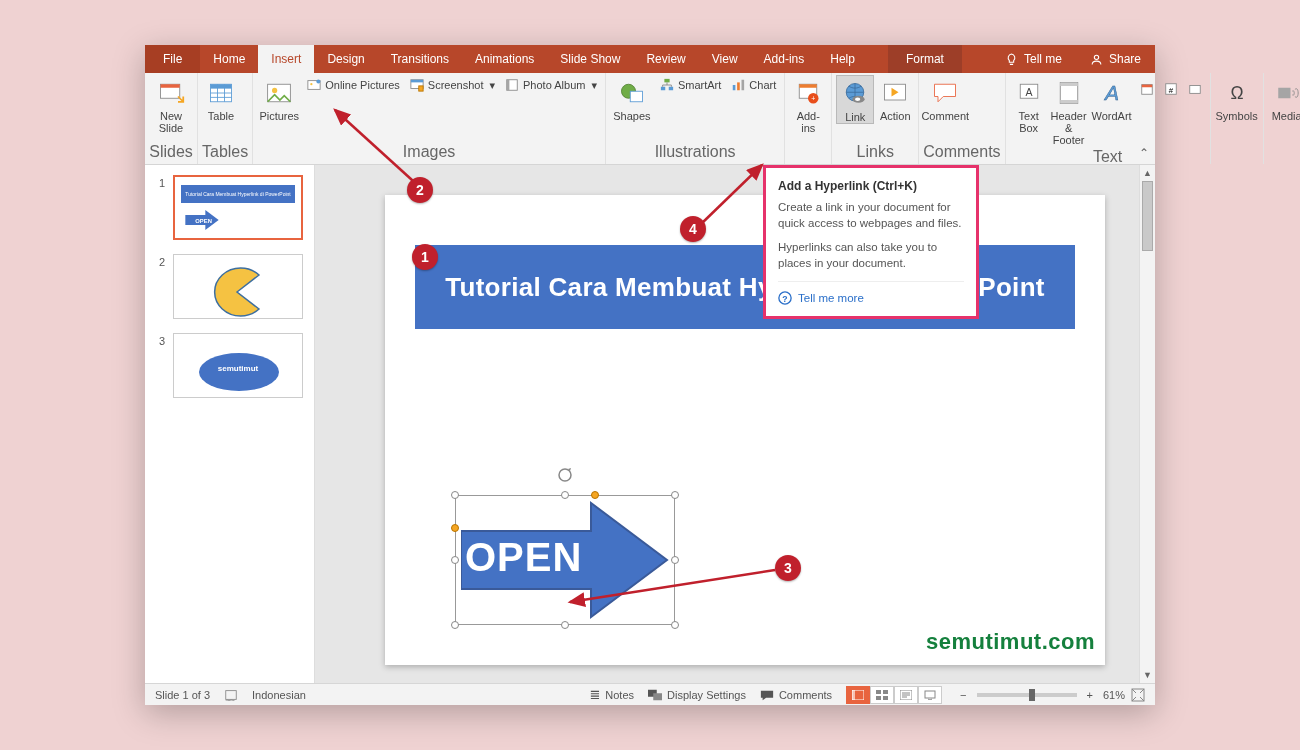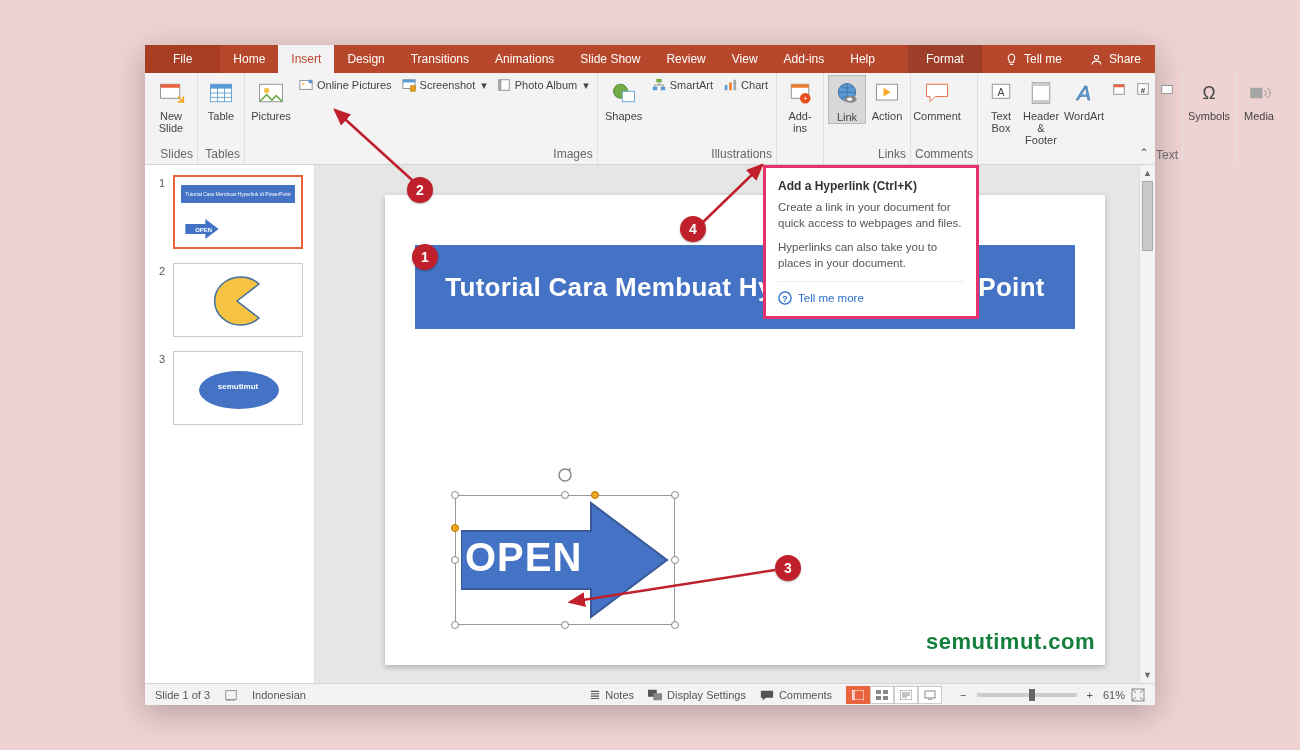--- a/index.html
+++ b/index.html
@@ -1,41 +1,41 @@
 <!DOCTYPE html>
 <html><head>
 <meta charset="utf-8">
 <style>
   *{box-sizing:border-box;margin:0;padding:0;font-family:"Segoe UI",Arial,sans-serif;}
   body{background:#efd2d2;width:1300px;height:750px;overflow:hidden;position:relative;}
   .app{position:absolute;left:145px;top:45px;width:1010px;height:660px;background:#fff;box-shadow:0 8px 30px rgba(0,0,0,.25);}
   .tabbar{display:flex;background:#b7472a;height:28px;color:#fff;font-size:12px;align-items:stretch;}
   .tab{padding:0 13px;display:flex;align-items:center;cursor:pointer;}
-  .tab.file{background:#a73e23;padding:0 28px;}
+  .tab.file{background:#a73e23;padding:0 18px;}
   .tab.active{background:#f3f3f3;color:#b7472a;}
   .tab.format{background:#9d3e28;margin-left:20px;padding:0 18px}
   .tabbar .spacer{flex:1}
   .tell,.share{display:flex;align-items:center;gap:6px;padding:0 14px;font-size:12px}
   .ribbon{height:92px;background:#f3f3f3;border-bottom:1px solid #d5d5d5;display:flex;position:relative;font-size:11px;color:#444}
   .grp{border-right:1px solid #e1e1e1;display:flex;flex-direction:column;padding:2px 4px 0 4px}
   .grp .body{flex:1;display:flex;align-items:flex-start;gap:2px}
-  .grp .lbl{text-align:right;font-size:12px;color:#666;padding:2px 0 3px}
+  .grp .lbl{text-align:center;font-size:16px;color:#666;padding:2px 0 3px}
   .big{display:flex;flex-direction:column;align-items:center;justify-content:flex-start;width:44px;padding-top:4px;gap:3px;cursor:pointer;text-align:center;line-height:1.1}
   .big.narrow{width:38px}
   .big svg{width:28px;height:28px}
   .small-col{display:flex;flex-direction:row;gap:2px;padding-top:2px}
   .small{display:flex;align-items:center;gap:4px;padding:1px 4px;cursor:pointer;white-space:nowrap;font-size:11px}
   .small svg{width:14px;height:14px}
   .big.sel{background:#d8d8d8;border:1px solid #b9b9b9}
   .collapse{position:absolute;right:6px;bottom:4px;font-size:12px;color:#666;cursor:pointer}
   .workspace{position:absolute;top:120px;bottom:22px;left:0;right:0;background:#e6e6e6;display:flex}
   .thumbs{width:170px;background:#fff;border-right:1px solid #ddd;overflow:auto;padding:10px 10px}
   .trow{display:flex;gap:8px;margin-bottom:14px}
   .tnum{width:10px;font-size:11px;color:#555;text-align:right;padding-top:2px}
-  .thumb{width:130px;height:74px;background:#fff;border:1px solid #ccc;position:relative}
+  .thumb{width:130px;height:65px;background:#fff;border:1px solid #ccc;position:relative}
   .thumb.sel{border:2px solid #e8643f}
   .canvas-wrap{flex:1;position:relative;overflow:hidden}
   .vscroll{position:absolute;right:0;top:0;bottom:0;width:16px;background:#f3f3f3;border-left:1px solid #ddd}
   .vscroll .track{position:absolute;top:16px;bottom:16px;left:2px;right:2px;}
   .vscroll .handle{position:absolute;top:0;left:0;right:0;height:70px;background:#c9c9c9;border:1px solid #aaa}
   .vscroll .arr{position:absolute;left:0;right:0;height:16px;display:flex;align-items:center;justify-content:center;color:#666;font-size:9px}
   .slide{position:absolute;left:70px;top:30px;width:720px;height:470px;background:#fff;box-shadow:0 2px 6px rgba(0,0,0,.25)}
   .title-box{position:absolute;left:30px;top:50px;right:30px;height:84px;background:#4472c4;color:#fff;display:flex;align-items:center;justify-content:center;font-size:26px;font-weight:600;letter-spacing:.3px}
   .arrow-sel{position:absolute;left:70px;top:300px;width:220px;height:130px;}
   .sel-rect{position:absolute;inset:0;border:1px solid #999}

